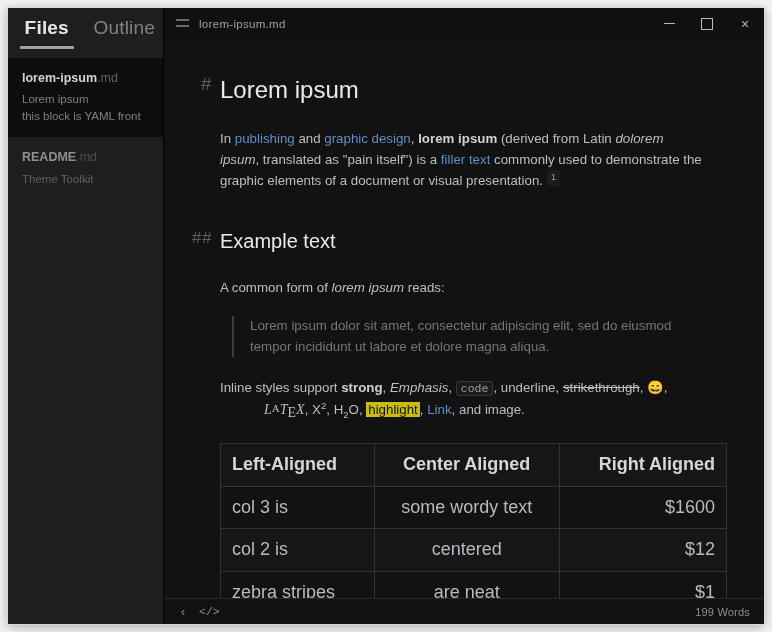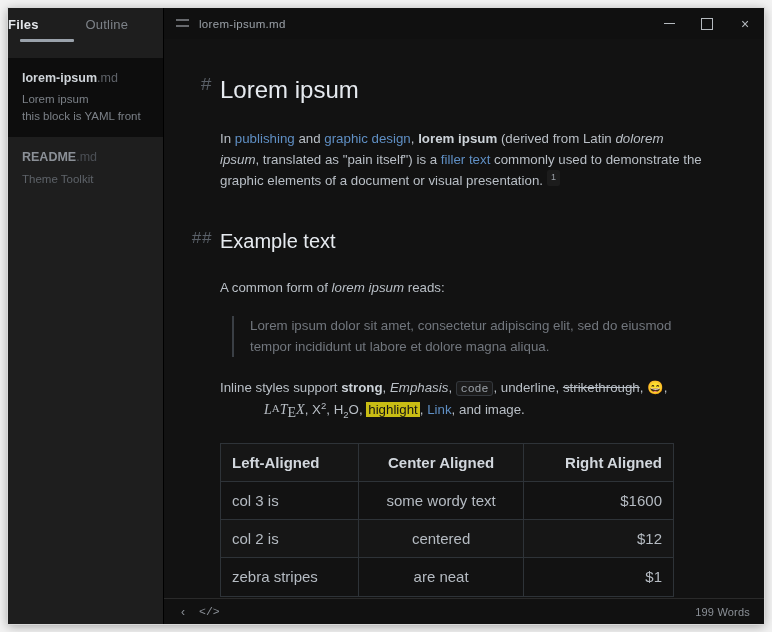--- a/index.html
+++ b/index.html
@@ -35,21 +35,22 @@
     flex-direction: column;
   }
   .tabs {
     display: flex;
     height: 41px;
     align-items: flex-start;
     padding-top: 9px;
   }
   .tab {
     flex: 1;
-    font-size: 13px;
+    text-align: center;
+    font-size: 19px;
     letter-spacing: .2px;
     position: relative;
     padding-bottom: 10px;
     cursor: pointer;
   }
   .tab.active { color: #e3e6ea; font-weight: bold; }
   .tab.inactive { color: #7d8288; }
   .tab.active::after {
     content: "";
     position: absolute;
@@ -185,22 +186,22 @@
   .latex { font-family: "Liberation Serif", serif; font-style: italic; font-size: 14px; margin-left: 44px; }
   .latex .a { font-size: 11px; position: relative; top: -2px; font-style: normal; }
   .latex .e { position: relative; top: 3px; font-style: normal; }
   sup.md { font-size: 9.5px; vertical-align: super; }
   sub.md { font-size: 9.5px; vertical-align: sub; }
 
   
   table.md {
     margin-top: 20px;
     border-collapse: collapse;
-    width: 454px;
-    font-size: 15px;
+    width: 507px;
+    font-size: 18px;
   }
   table.md th, table.md td {
     border: 1px solid #2e3338;
     padding: 7px 11px;
     color: #b5bbc2;
   }
   table.md th { color: #d2d7dd; font-weight: bold; background: #161616; }
   .al-l { text-align: left; }
   .al-c { text-align: center; }
   .al-r { text-align: right; }

